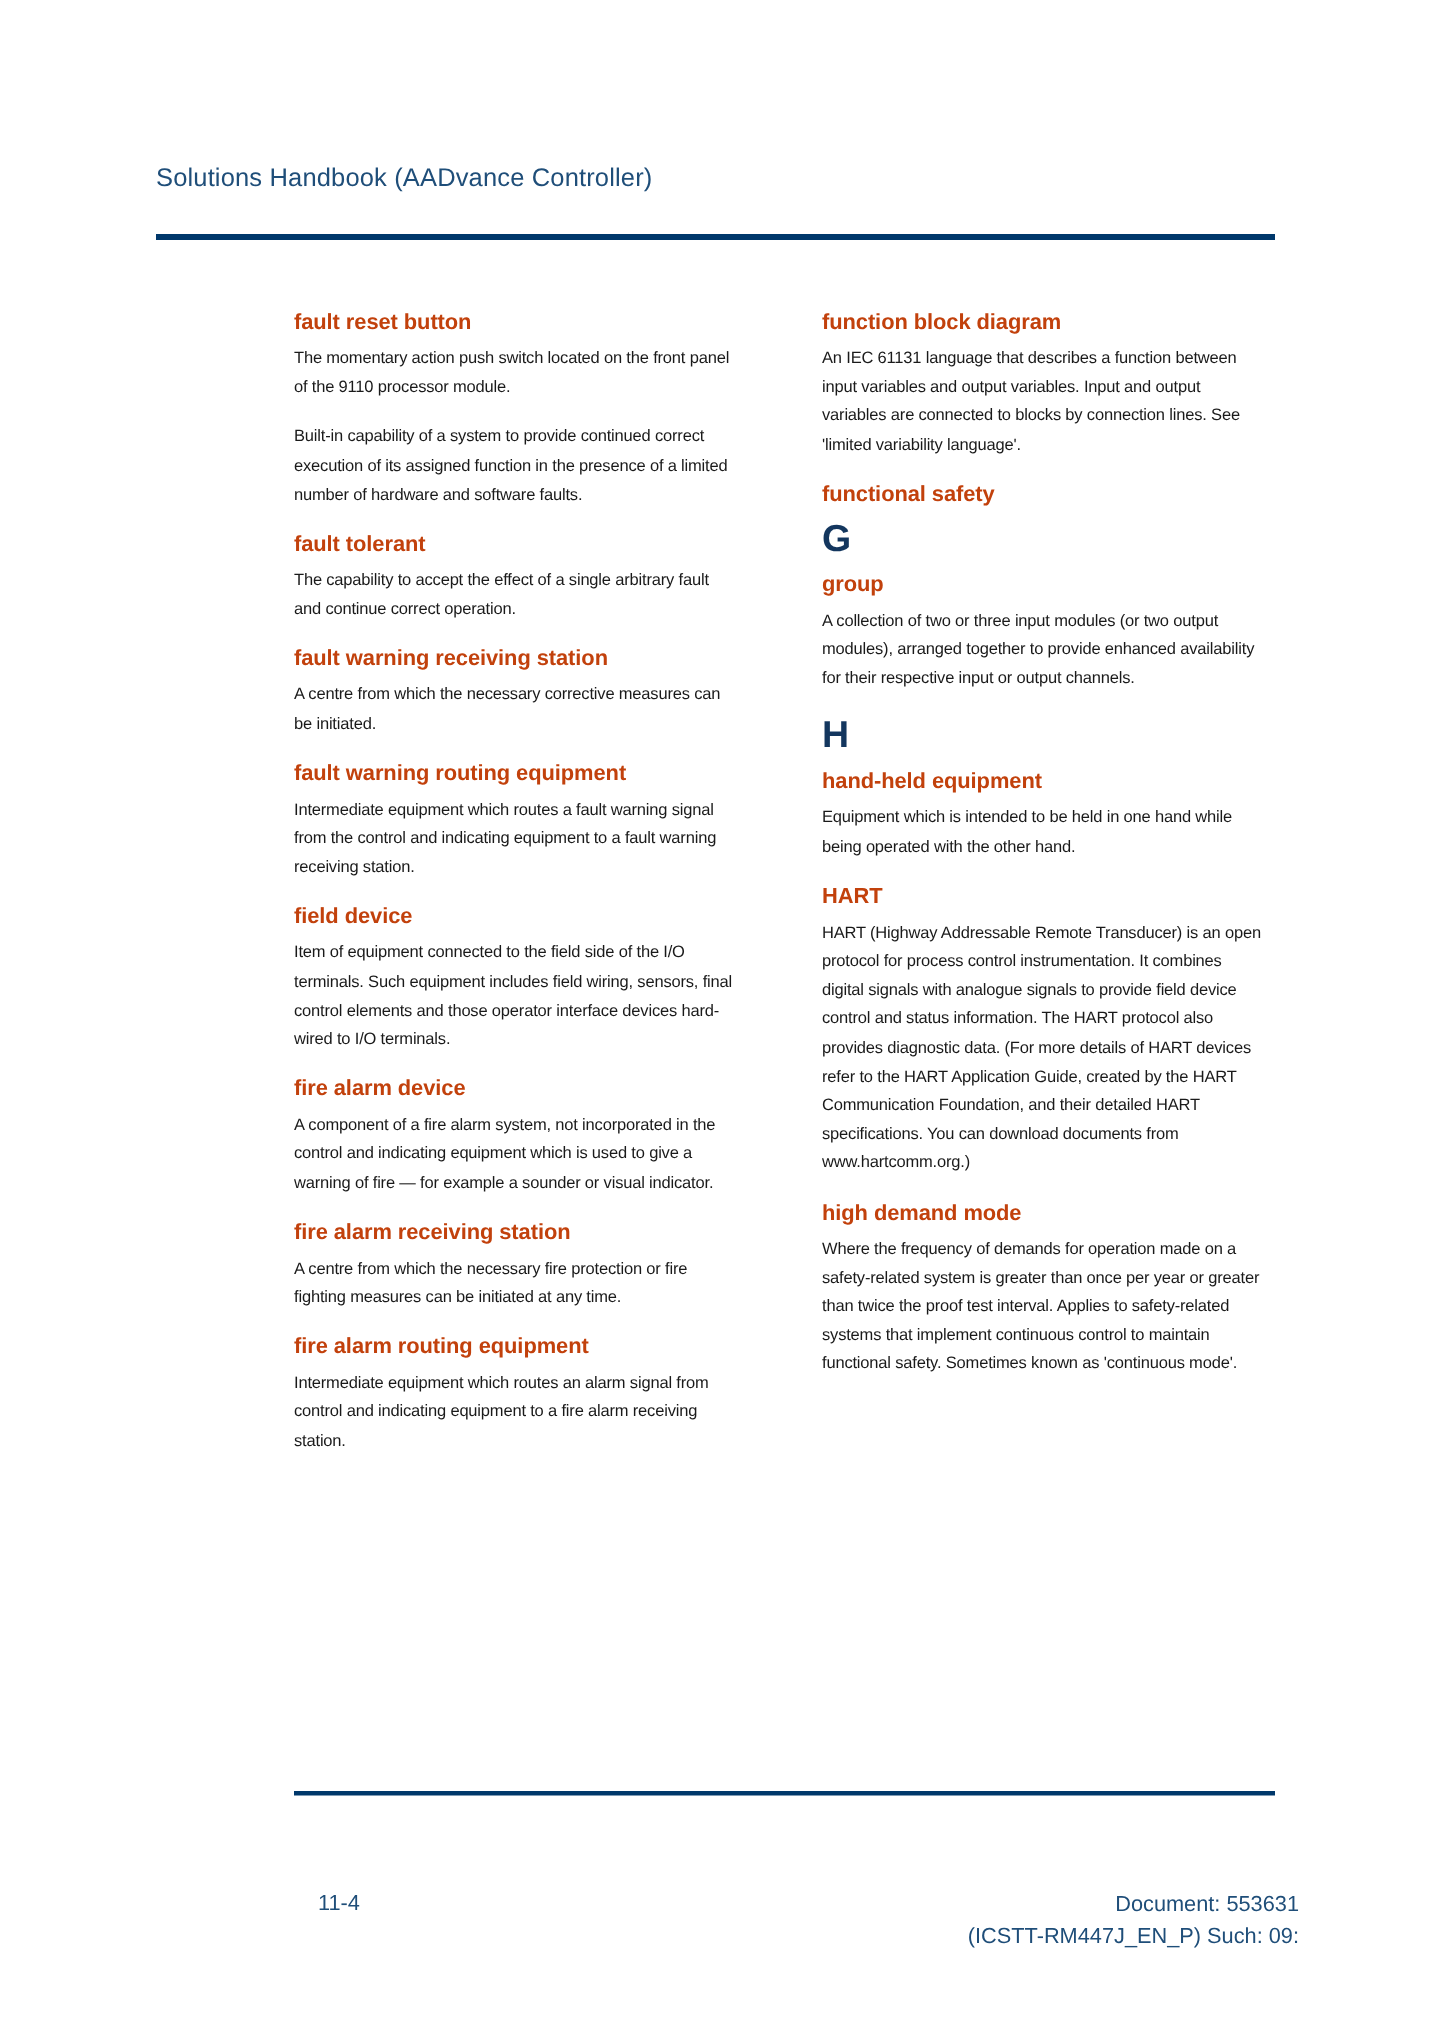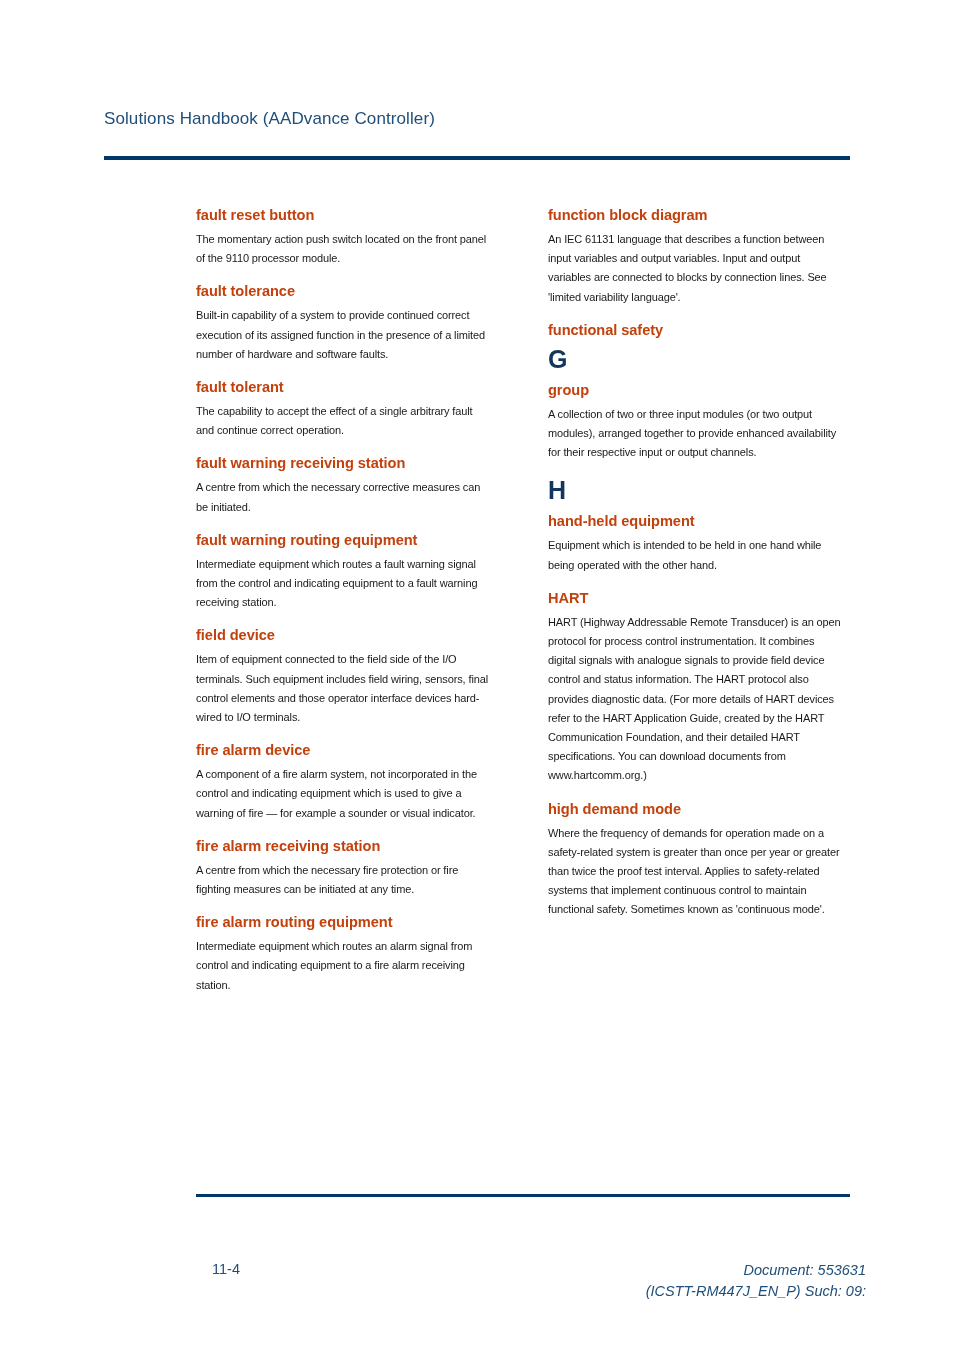--- a/index.html
+++ b/index.html
@@ -123,37 +123,36 @@
     position: absolute;
     right: 0;
     top: 0;
     text-align: right;
     font-family: "Liberation Sans", sans-serif;
     font-size: 14.5px;
     line-height: 21px;
     color: #1F4E79;
     white-space: nowrap;
   }
-  .footer-doc div { display: block; font-style: italic; }
+  .footer-doc div { display: block; }
 </style>
 </head>
 <body>
 
 <div class="page">
 
   <div class="header">
     <div class="header-title">Solutions Handbook (AADvance Controller)</div>
   </div>
   <div class="header-rule"></div>
 
   <div class="content">
     <div class="col col-left" id="col-left">
         <div class="term first">fault reset button</div>
         <p class="def">The momentary action push switch located on the front panel of the 9110 processor module.</p>
-        <div class="term">fault tolerance</div>
         <p class="def">Built-in capability of a system to provide continued correct execution of its assigned function in the presence of a limited number of hardware and software faults.</p>
         <div class="term">fault tolerant</div>
         <p class="def">The capability to accept the effect of a single arbitrary fault and continue correct operation.</p>
         <div class="term">fault warning receiving station</div>
         <p class="def">A centre from which the necessary corrective measures can be initiated.</p>
         <div class="term">fault warning routing equipment</div>
         <p class="def">Intermediate equipment which routes a fault warning signal from the control and indicating equipment to a fault warning receiving station.</p>
         <div class="term">field device</div>
         <p class="def">Item of equipment connected to the field side of the I/O terminals. Such equipment includes field wiring, sensors, final control elements and those operator interface devices hard-wired to I/O terminals.</p>
         <div class="term">fire alarm device</div>

